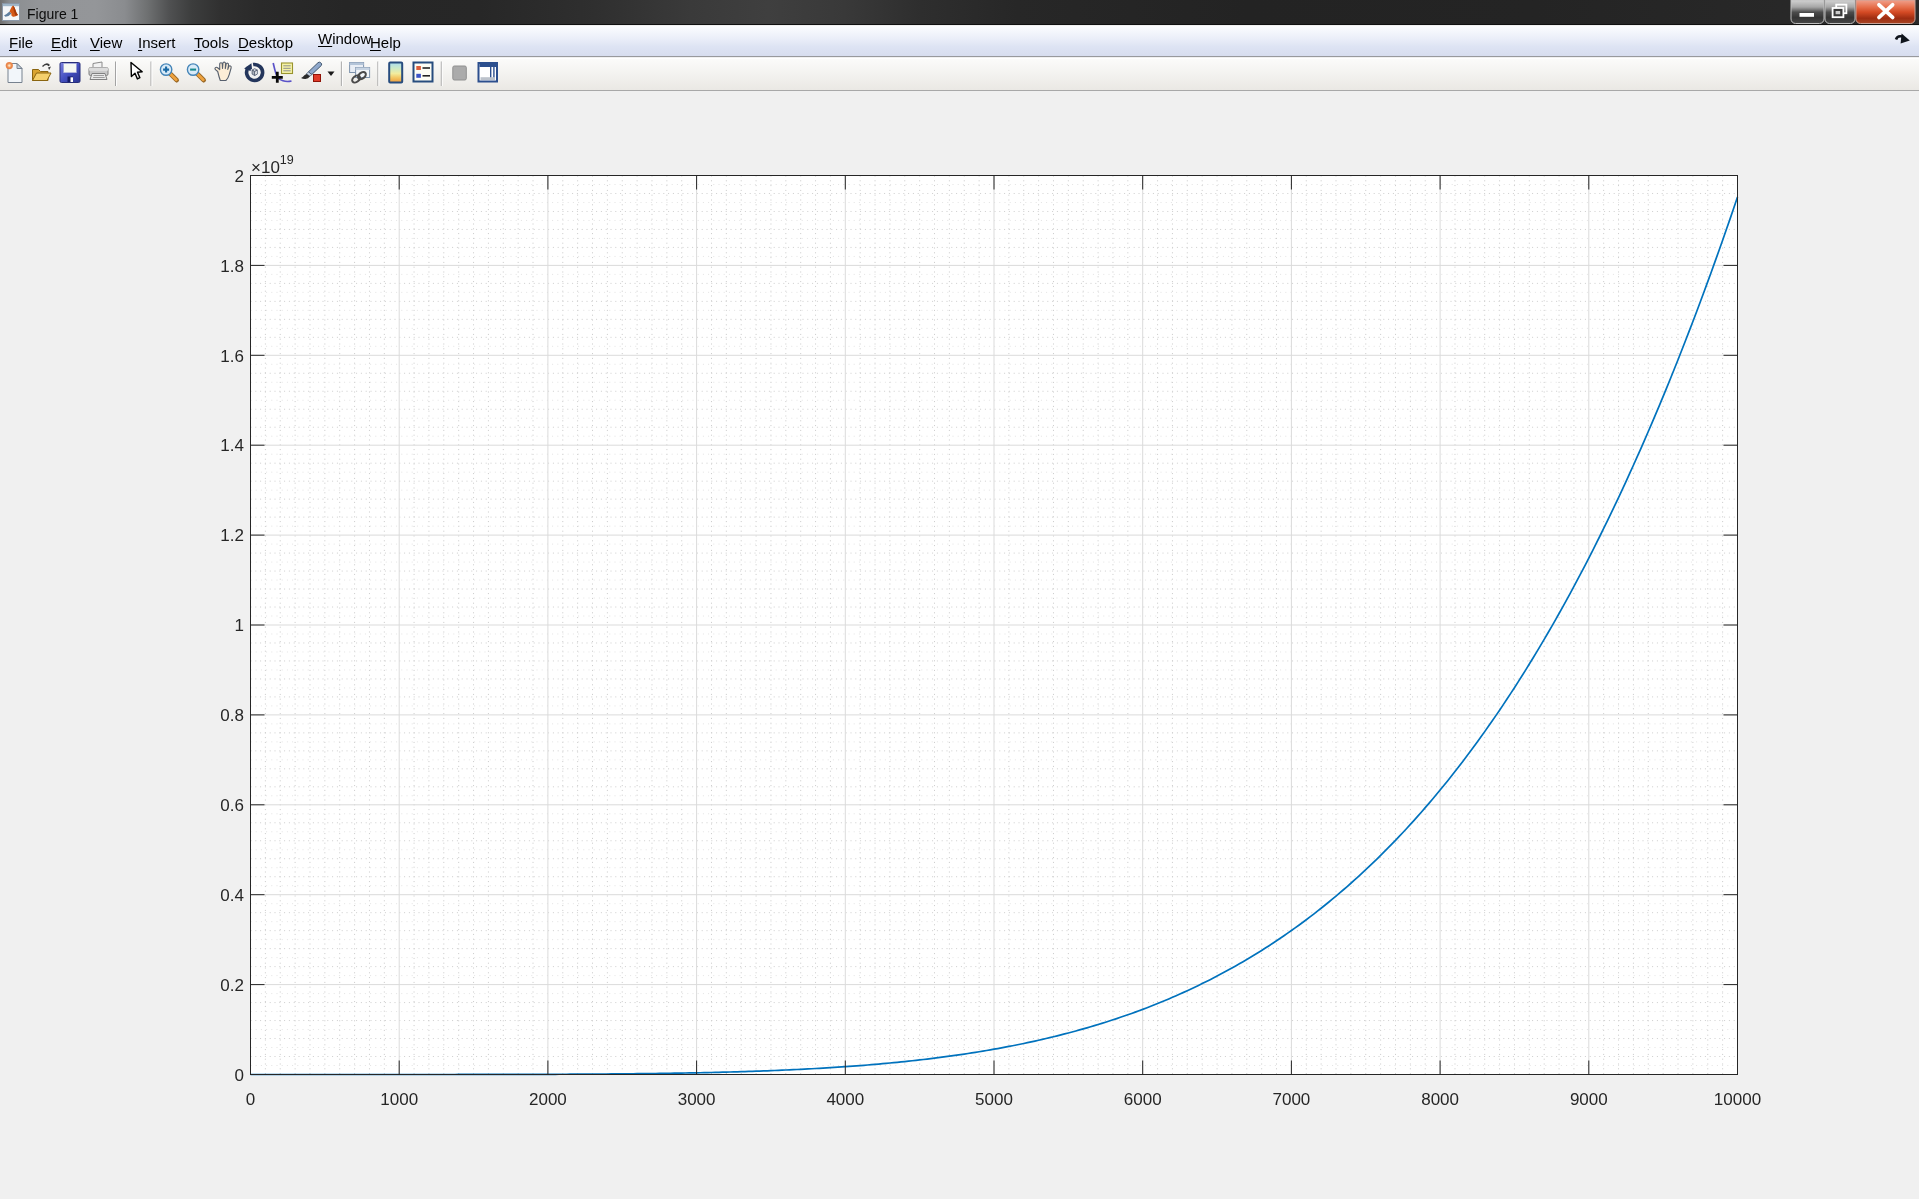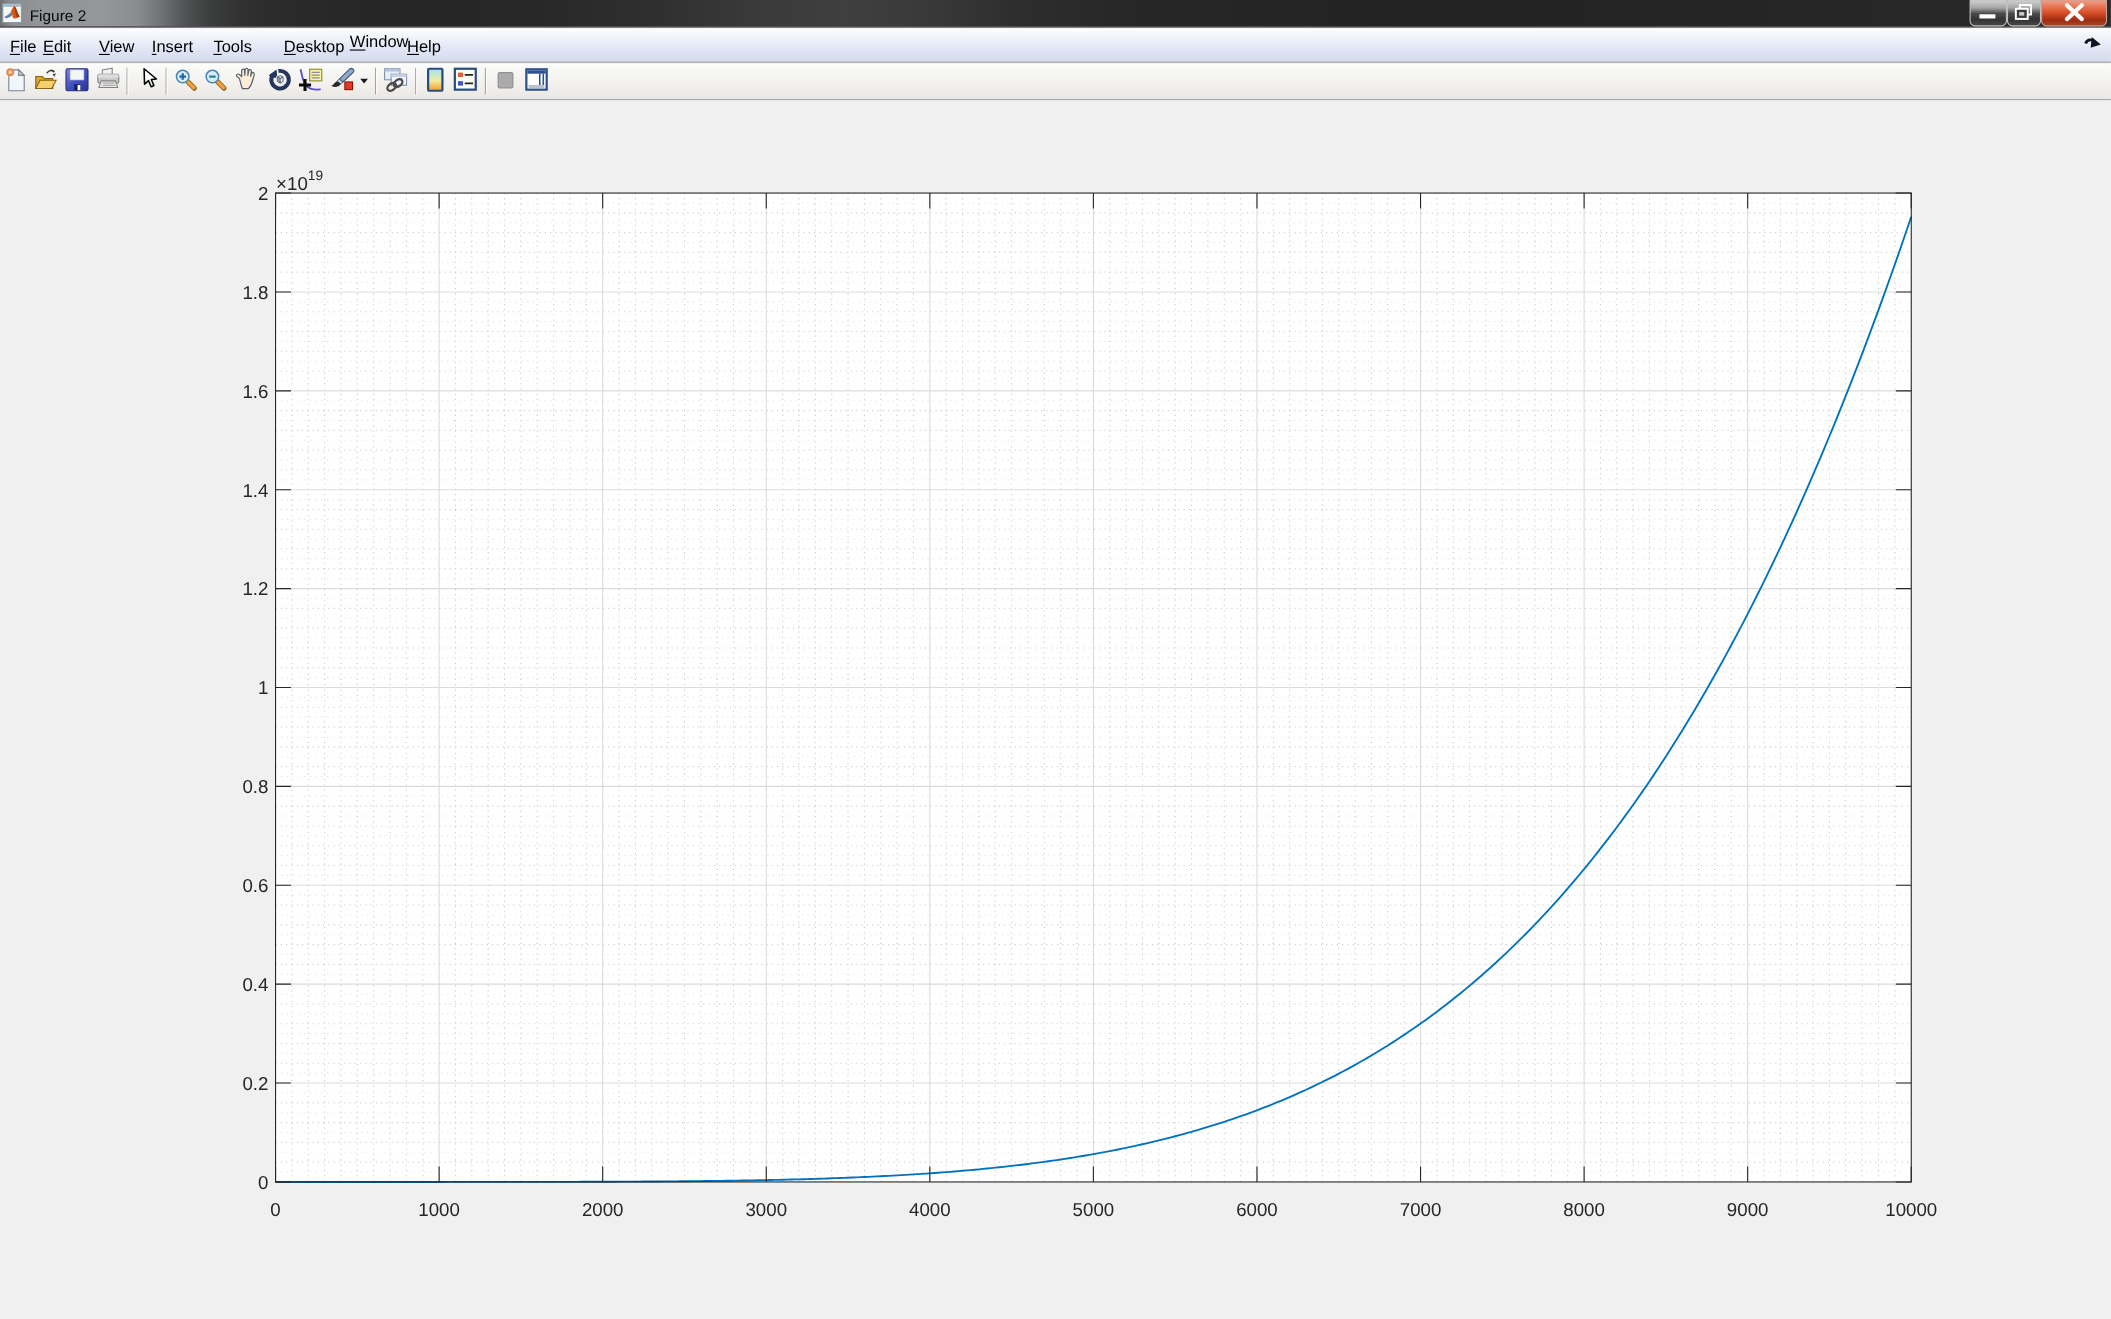--- a/index.html
+++ b/index.html
@@ -54,21 +54,21 @@
 <text x="251" y="172.5" font-size="17" fill="#262626">×10<tspan dy="-9" font-size="12.5">19</tspan></text>
 </svg>
 <div id="titlebar">
     <svg width="18" height="18" viewBox="0 0 18 18" style="position:absolute;left:2px;top:3px">
 <rect x="0.5" y="0.5" width="17" height="17" fill="#f4f6f8" stroke="#8b98a8" stroke-width="1"></rect>
 <rect x="1" y="1" width="16" height="2.2" fill="#9fb6c8"></rect>
 <path d="M2 12.5 Q5.5 10.5 7.5 8.5 L9.5 10.5 Q7 13.5 3.5 13.8 Z" fill="#5f7f9f"></path>
 <path d="M7.5 8.5 Q9.5 3.5 11 2.5 Q12.5 3.5 13.5 7 Q14.5 10.8 16 12 Q12.5 14.5 10.5 13.5 Q8.5 12.5 9.5 10.5 Z" fill="#d45815"></path>
 <path d="M11 2.5 Q12.5 3.5 13.5 7 Q14.5 10.8 16 12 L13.5 12.8 Q11.5 9 11 2.5 Z" fill="#a33a0a"></path>
 </svg>
-    <span id="titletext">Figure 2</span>
+    <span id="titletext">Figure 1</span>
     <svg width="126" height="25" viewBox="0 0 126 25" style="position:absolute;right:3px;top:0">
 <defs>
 <linearGradient id="dk" x1="0" y1="0" x2="0" y2="1">
 <stop offset="0" stop-color="#d3d3d3"></stop>
           <stop offset="0.3" stop-color="#a6a6a6"></stop>
 <stop offset="0.52" stop-color="#4c4c4c"></stop>
           <stop offset="0.75" stop-color="#343434"></stop>
 <stop offset="1" stop-color="#484848"></stop>
         </linearGradient>
 <linearGradient id="rd" x1="0" y1="0" x2="0" y2="1">
@@ -84,25 +84,25 @@
 <path d="M66 0 h59 v19 a4.5 4.5 0 0 1 -4.5 4.5 h-50 a4.5 4.5 0 0 1 -4.5 -4.5 z" fill="url(#rd)" stroke="#c8a298" stroke-width="1"></path>
 <rect x="9.5" y="13" width="14.5" height="3.8" fill="#ffffff"></rect>
 <rect x="46.2" y="4.6" width="10.2" height="8.6" fill="none" stroke="#ffffff" stroke-width="1.8"></rect>
 <rect x="42.6" y="8" width="10.8" height="9.2" fill="#3a3a3a" stroke="#ffffff" stroke-width="1.8"></rect>
 <rect x="45.6" y="11" width="4.6" height="3.2" fill="#cccccc"></rect>
 <path d="M89 4.8 L102.6 17.4 M102.6 4.8 L89 17.4" stroke="#ffffff" stroke-width="3.8" stroke-linecap="round"></path>
 </svg>
   </div>
 <div id="menubar">
     <span style="position:absolute;left:9px;top:8px"><u>F</u>ile</span>
-    <span style="position:absolute;left:39px;top:8px"><u>E</u>dit</span>
+    <span style="position:absolute;left:51px;top:8px"><u>E</u>dit</span>
     <span style="position:absolute;left:90px;top:8px"><u>V</u>iew</span>
     <span style="position:absolute;left:138px;top:8px"><u>I</u>nsert</span>
     <span style="position:absolute;left:194px;top:8px"><u>T</u>ools</span>
-    <span style="position:absolute;left:258px;top:8px"><u>D</u>esktop</span>
+    <span style="position:absolute;left:238px;top:8px"><u>D</u>esktop</span>
     <span style="position:absolute;left:318px;top:4px"><u>W</u>indow</span>
     <span style="position:absolute;left:370px;top:8px"><u>H</u>elp</span>
     <svg width="19" height="18" viewBox="0 0 19 18" style="position:absolute;right:6px;top:6px">
 <path d="M2 7.5 Q3.5 3.2 8.5 4.6" fill="none" stroke="#10151d" stroke-width="2.6"></path>
 <path d="M7.6 1.6 L15.8 8.4 L6.6 11.4 Z" fill="#10151d"></path>
 </svg>
   </div>
 <div id="toolbar"></div>
 <svg width="1919" height="34" viewBox="0 57 1919 34" xmlns="http://www.w3.org/2000/svg" style="position:absolute;left:0;top:57px">
 <path d="M115.5 61.5V86" stroke="#a3a3a3" stroke-width="1"></path>

